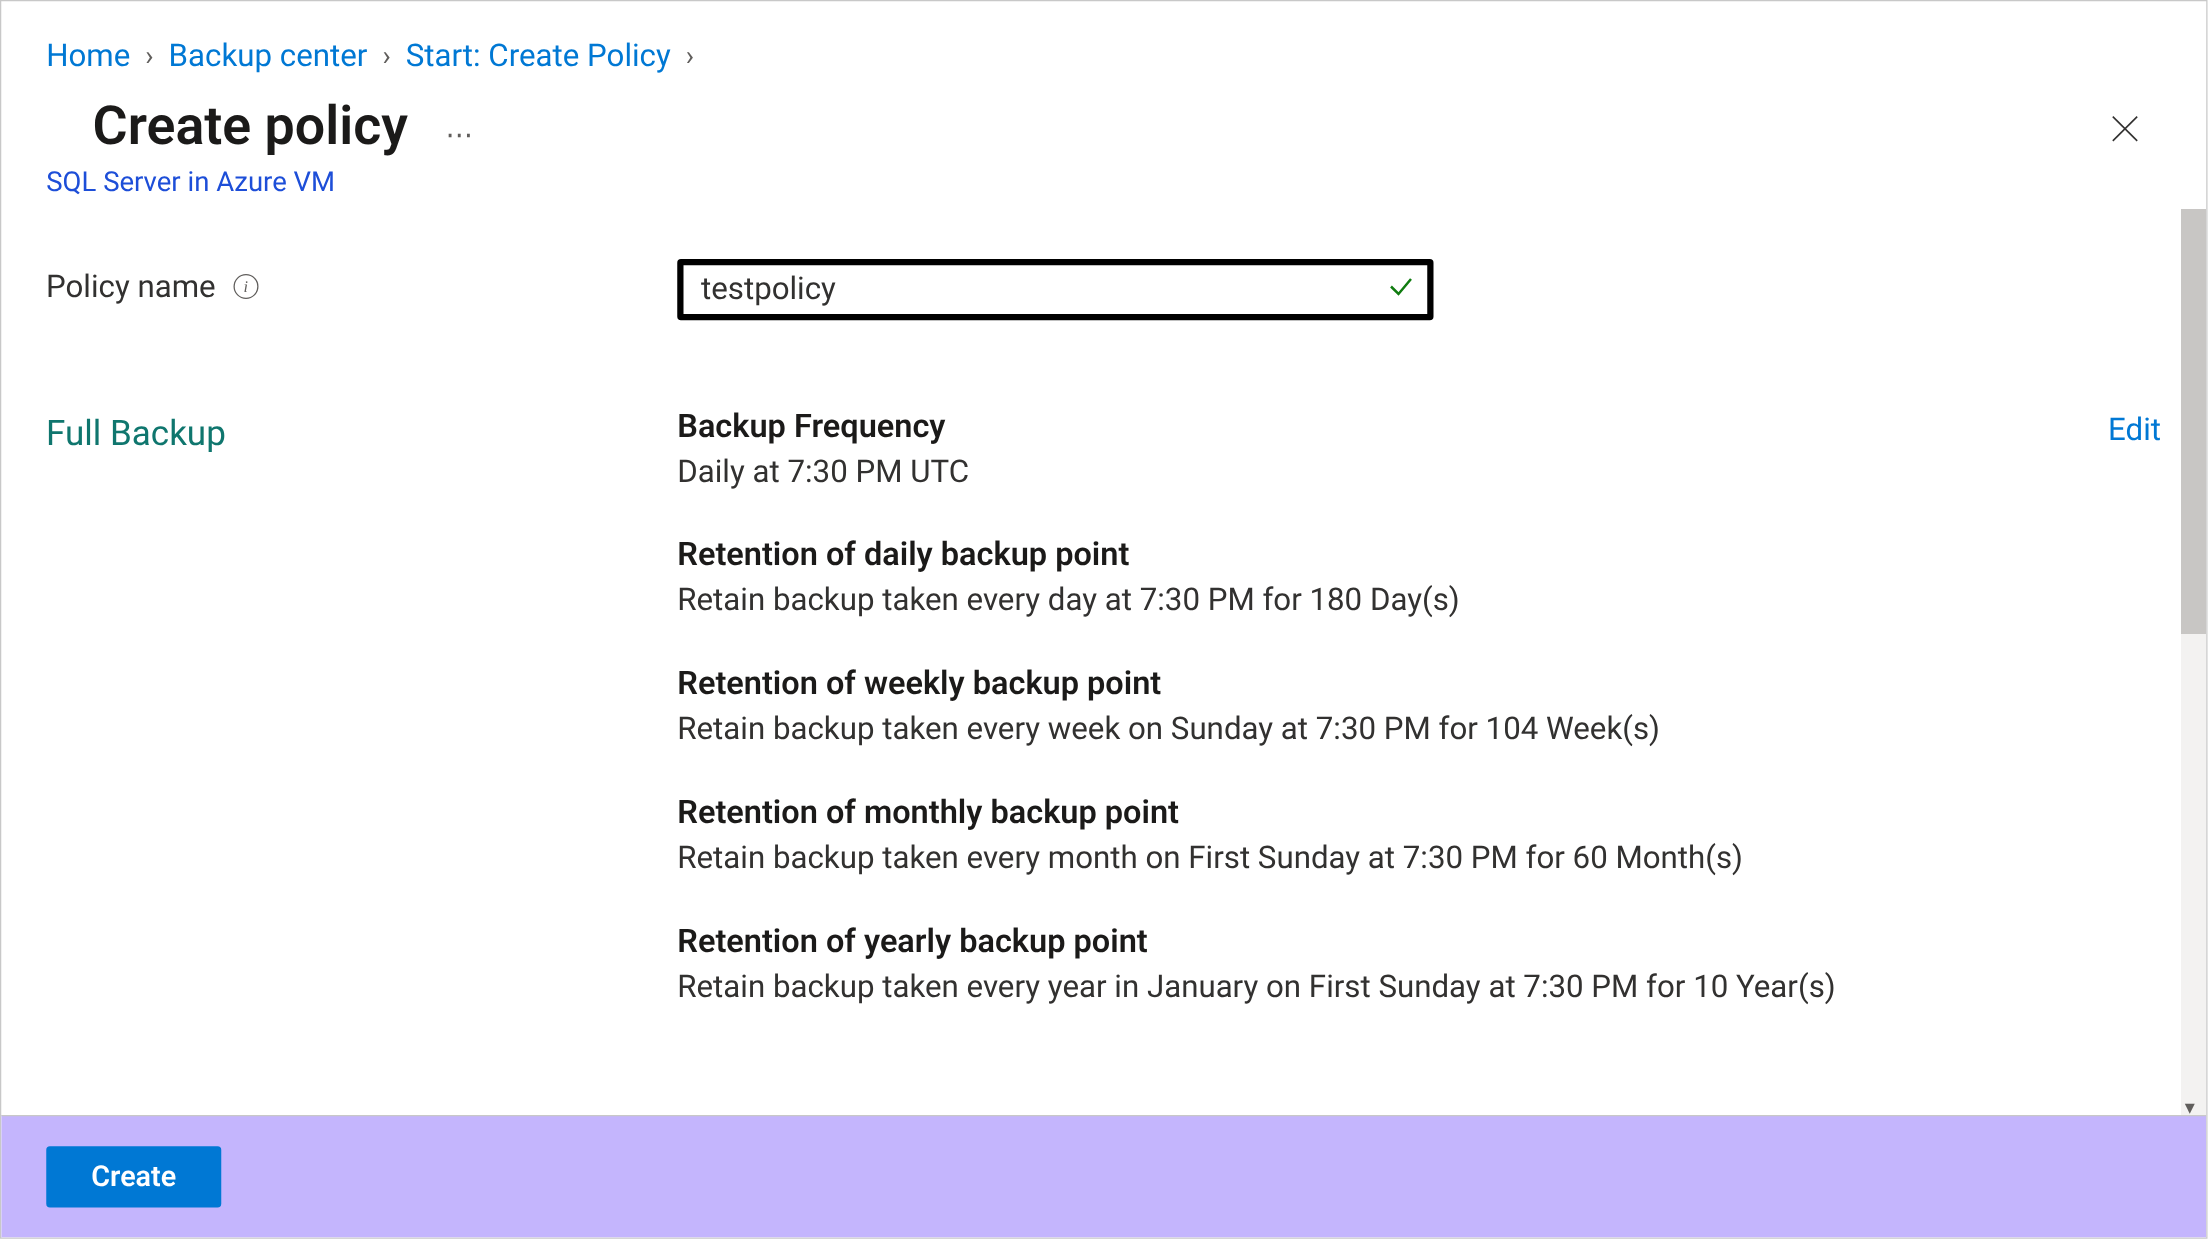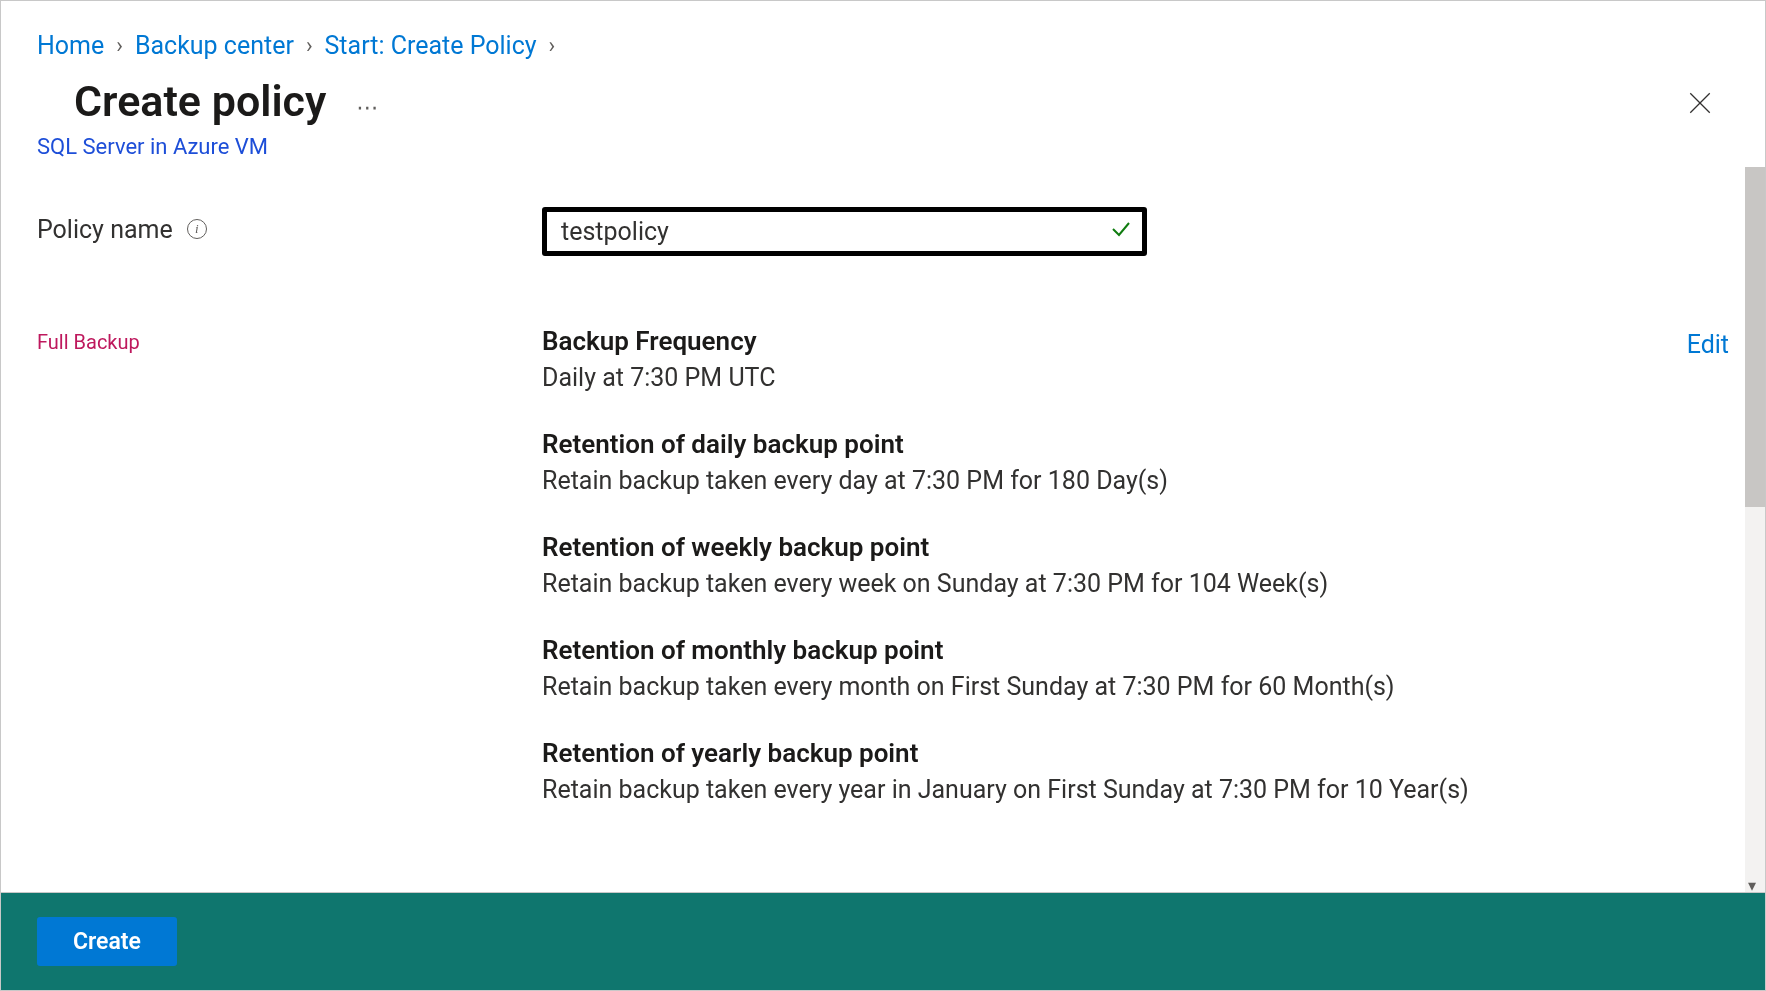--- a/index.html
+++ b/index.html
@@ -181,22 +181,22 @@
     .section-row {
       display: flex;
       align-items: flex-start;
     }
     .section-label-col {
       width: 505px;
       flex-shrink: 0;
       padding-top: 4px;
     }
     .section-label {
-      font-size: 20px;
-      color: #be185d;
+      font-size: 28px;
+      color: #0f766e;
     }
     .section-details {
       flex: 1;
       padding-right: 60px;
     }
     .detail-block {
       margin-bottom: 34px;
     }
     .detail-title {
       font-size: 26px;
@@ -217,21 +217,21 @@
     }
     .edit-link {
       color: #0078d4;
       font-size: 25px;
       text-decoration: none;
       cursor: pointer;
     }
     .footer {
       border-top: 1px solid #c8c8c8;
       padding: 24px 36px;
-      background: #0f766e;
+      background: #c4b5fd;
     }
     .create-btn {
       background: #0078d4;
       color: #ffffff;
       border: none;
       padding: 11px 36px;
       font-size: 23px;
       font-weight: 600;
       font-family: inherit;
       border-radius: 3px;

